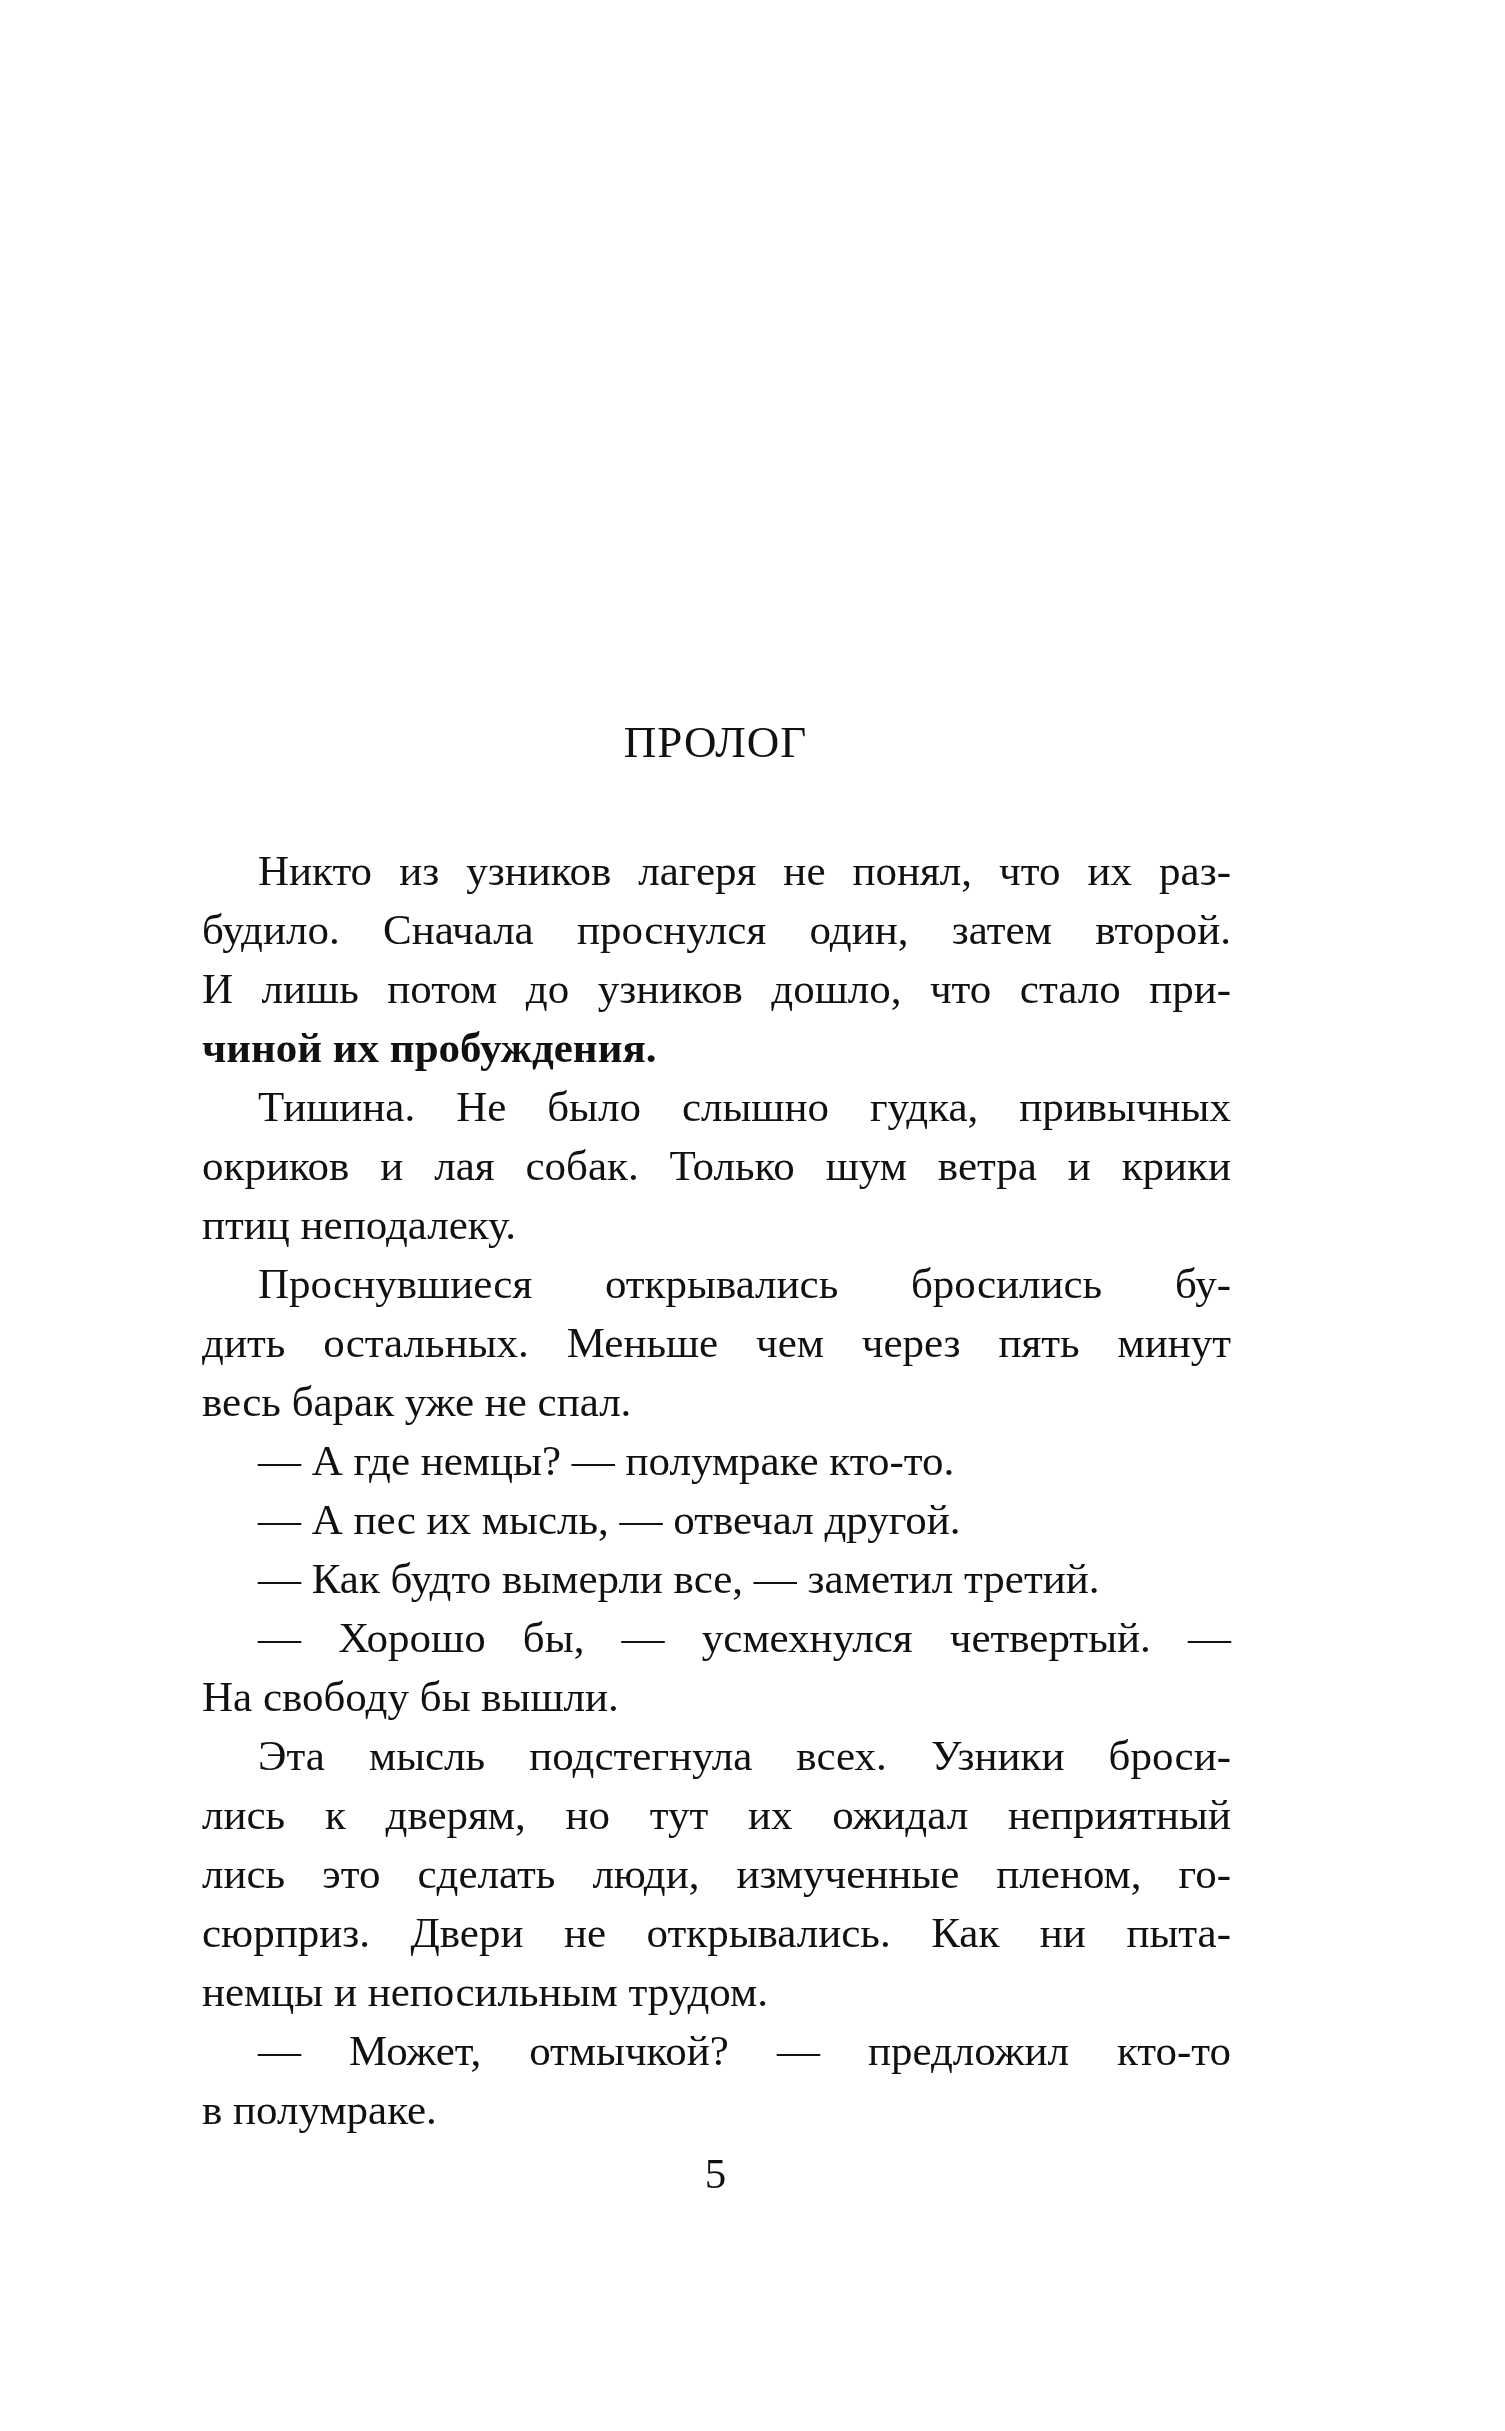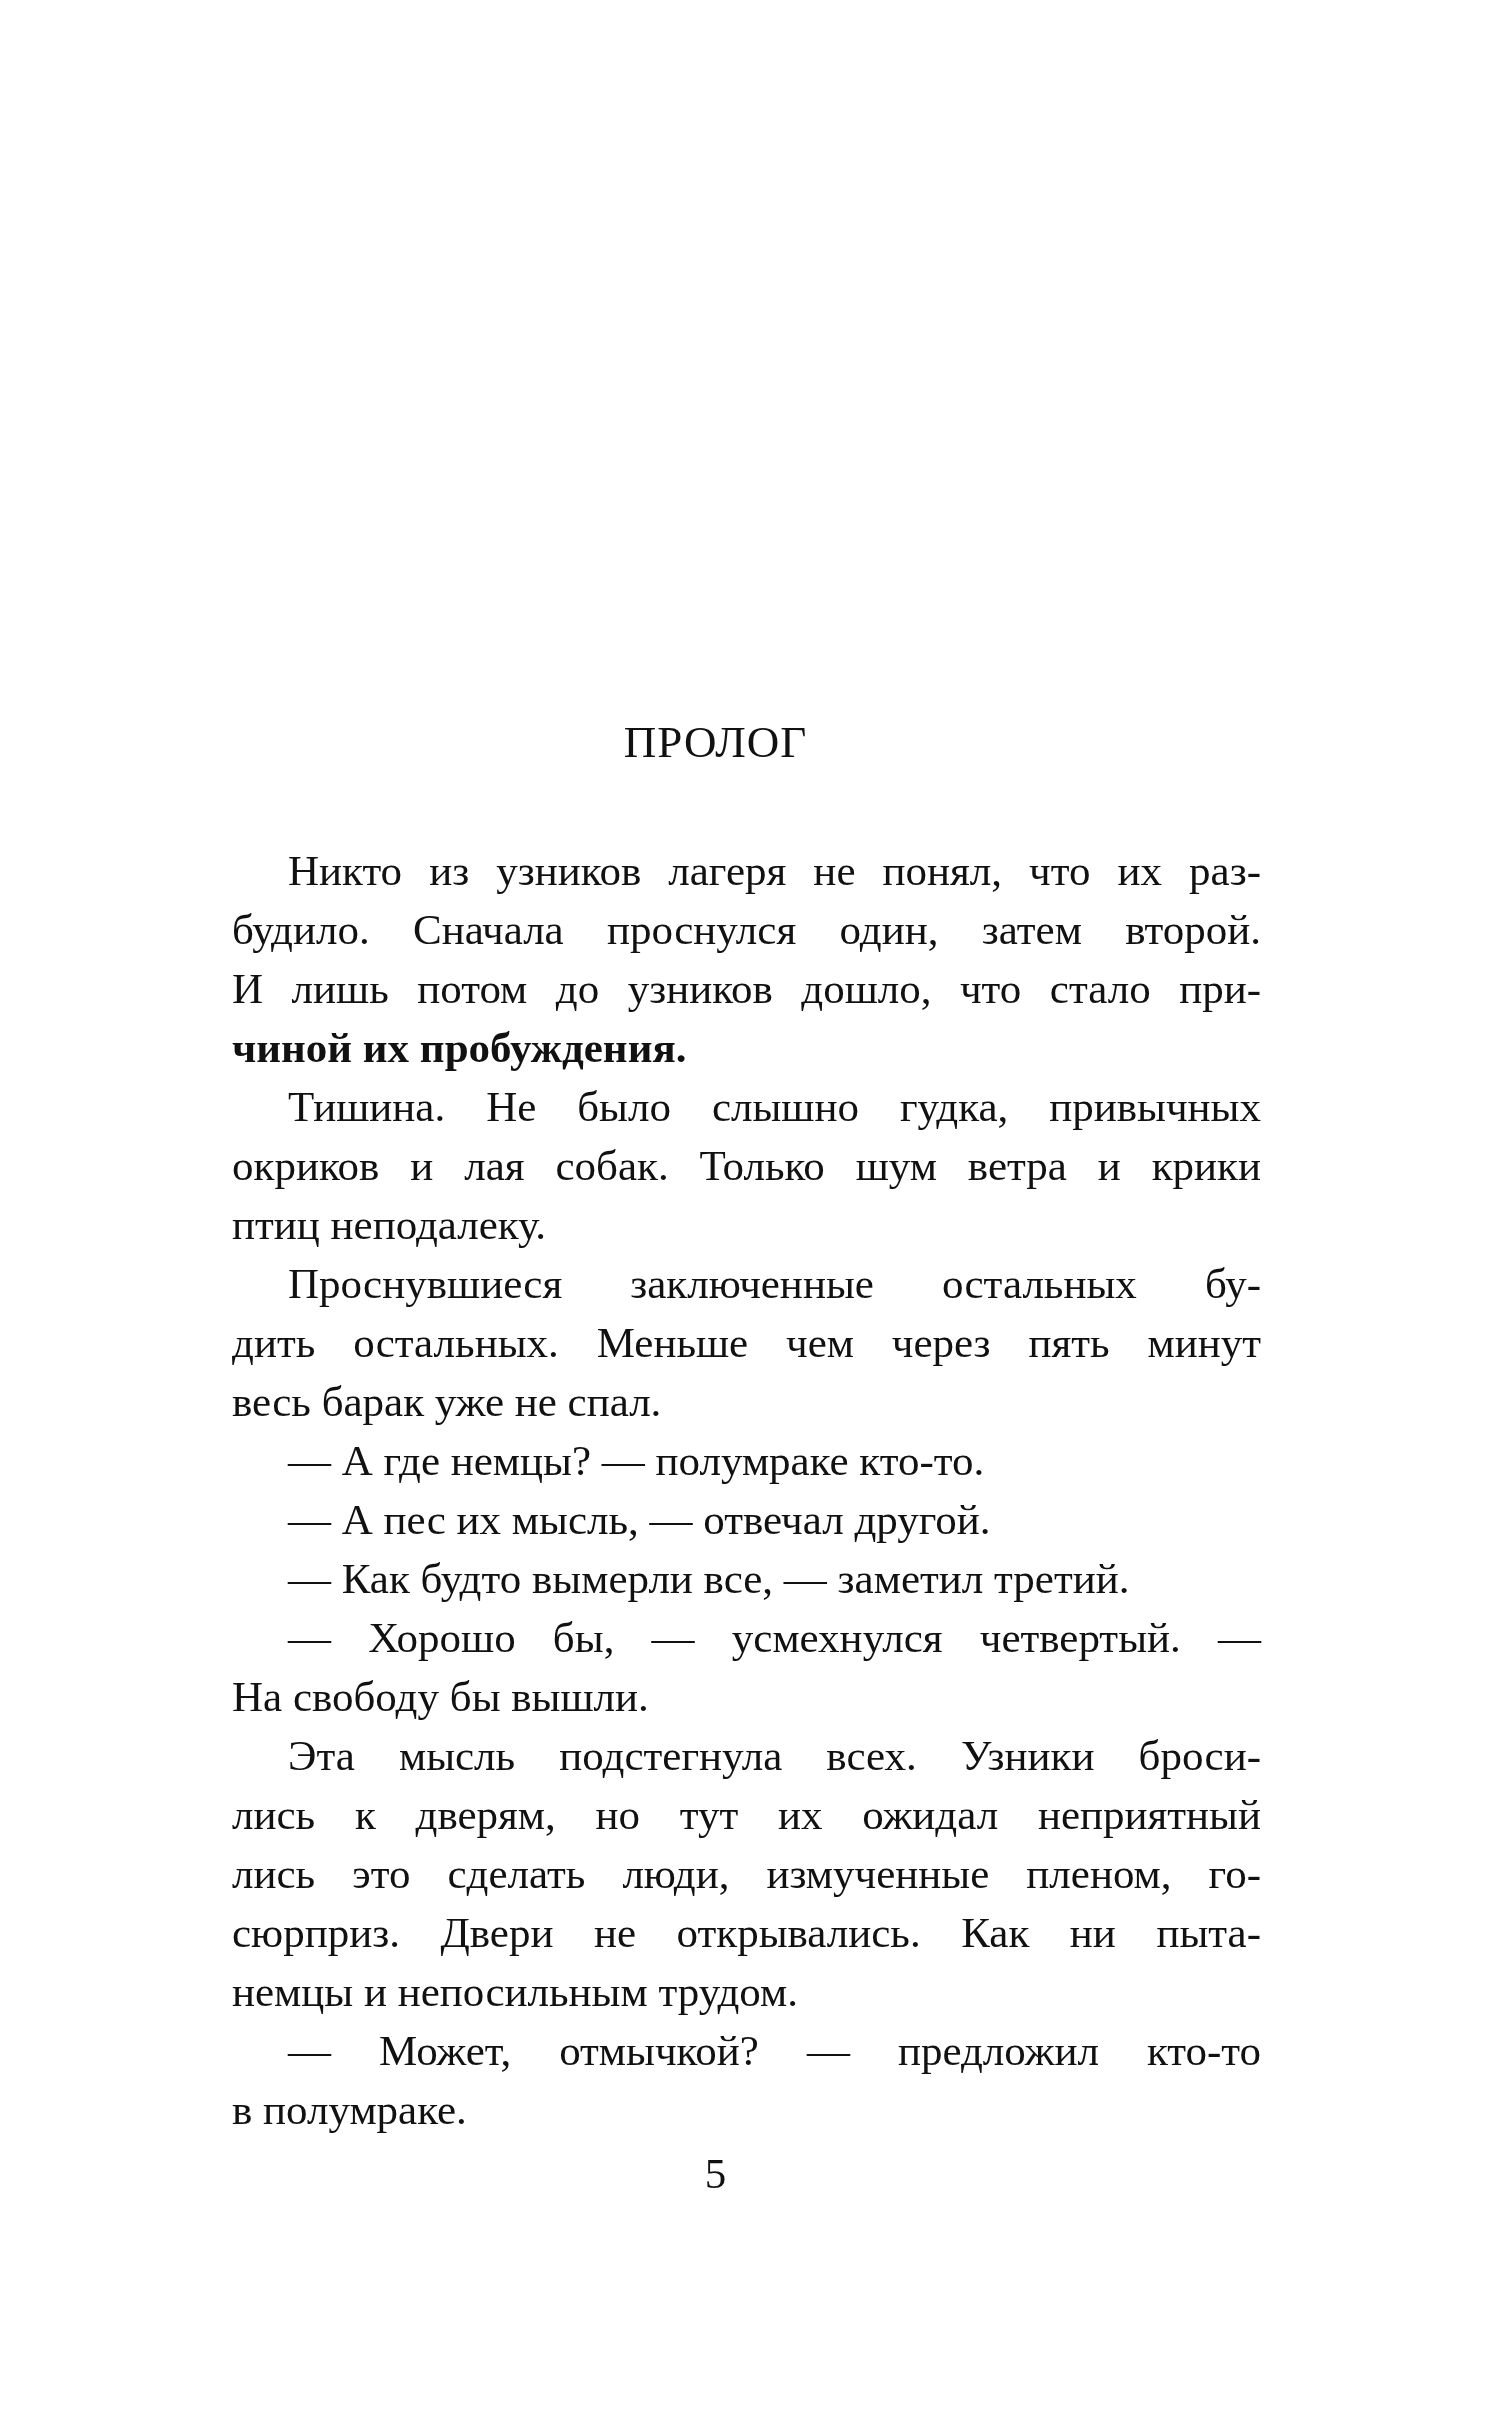--- a/index.html
+++ b/index.html
@@ -30,21 +30,20 @@
       font-size: 45px;
       letter-spacing: 1px;
       font-weight: normal;
       margin: 0;
     }
     .text-block {
       position: absolute;
       left: 202px;
       top: 829px;
       width: 1029px;
-      margin-left: 30px;
     }
     .line {
       display: block;
       height: 59px;
       line-height: 59px;
       font-size: 43px;
       white-space: nowrap;
       transform-origin: left center;
     }
     .line.justify {
@@ -75,21 +74,21 @@
 
   <div class="text-block" id="text-block">
 
   <span class="line indent justify" style="display: block;">Никто из узников лагеря не понял, что их раз-</span>
       <span class="line justify" style="display: block;">будило. Сначала проснулся один, затем второй.</span>
       <span class="line justify" style="display: block;">И лишь потом до узников дошло, что стало при-</span>
       <span class="line para-end" style="display: block; font-weight: bold;">чиной их пробуждения.</span>
       <span class="line indent justify" style="display: block;">Тишина. Не было слышно гудка, привычных</span>
       <span class="line justify" style="display: block;">окриков и лая собак. Только шум ветра и крики</span>
       <span class="line para-end" style="display: block;">птиц неподалеку.</span>
-      <span class="line indent justify" style="display: block;">Проснувшиеся заключенные остальных бу-</span>
+      <span class="line indent justify" style="display: block;">Проснувшиеся открывались бросились бу-</span>
       <span class="line justify" style="display: block;">дить остальных. Меньше чем через пять минут</span>
       <span class="line para-end" style="display: block;">весь барак уже не спал.</span>
       <span class="line indent para-end" style="display: block;">— А где немцы? — полумраке кто-то.</span>
       <span class="line indent para-end" style="display: block;">— А пес их мысль, — отвечал другой.</span>
       <span class="line indent para-end" style="display: block;">— Как будто вымерли все, — заметил третий.</span>
       <span class="line indent justify" style="display: block;">— Хорошо бы, — усмехнулся четвертый. —</span>
       <span class="line para-end" style="display: block;">На свободу бы вышли.</span>
       <span class="line indent justify" style="display: block;">Эта мысль подстегнула всех. Узники броси-</span>
       <span class="line justify" style="display: block;">лись к дверям, но тут их ожидал неприятный</span>
       <span class="line justify" style="display: block;">лись это сделать люди, измученные пленом, го-</span>

